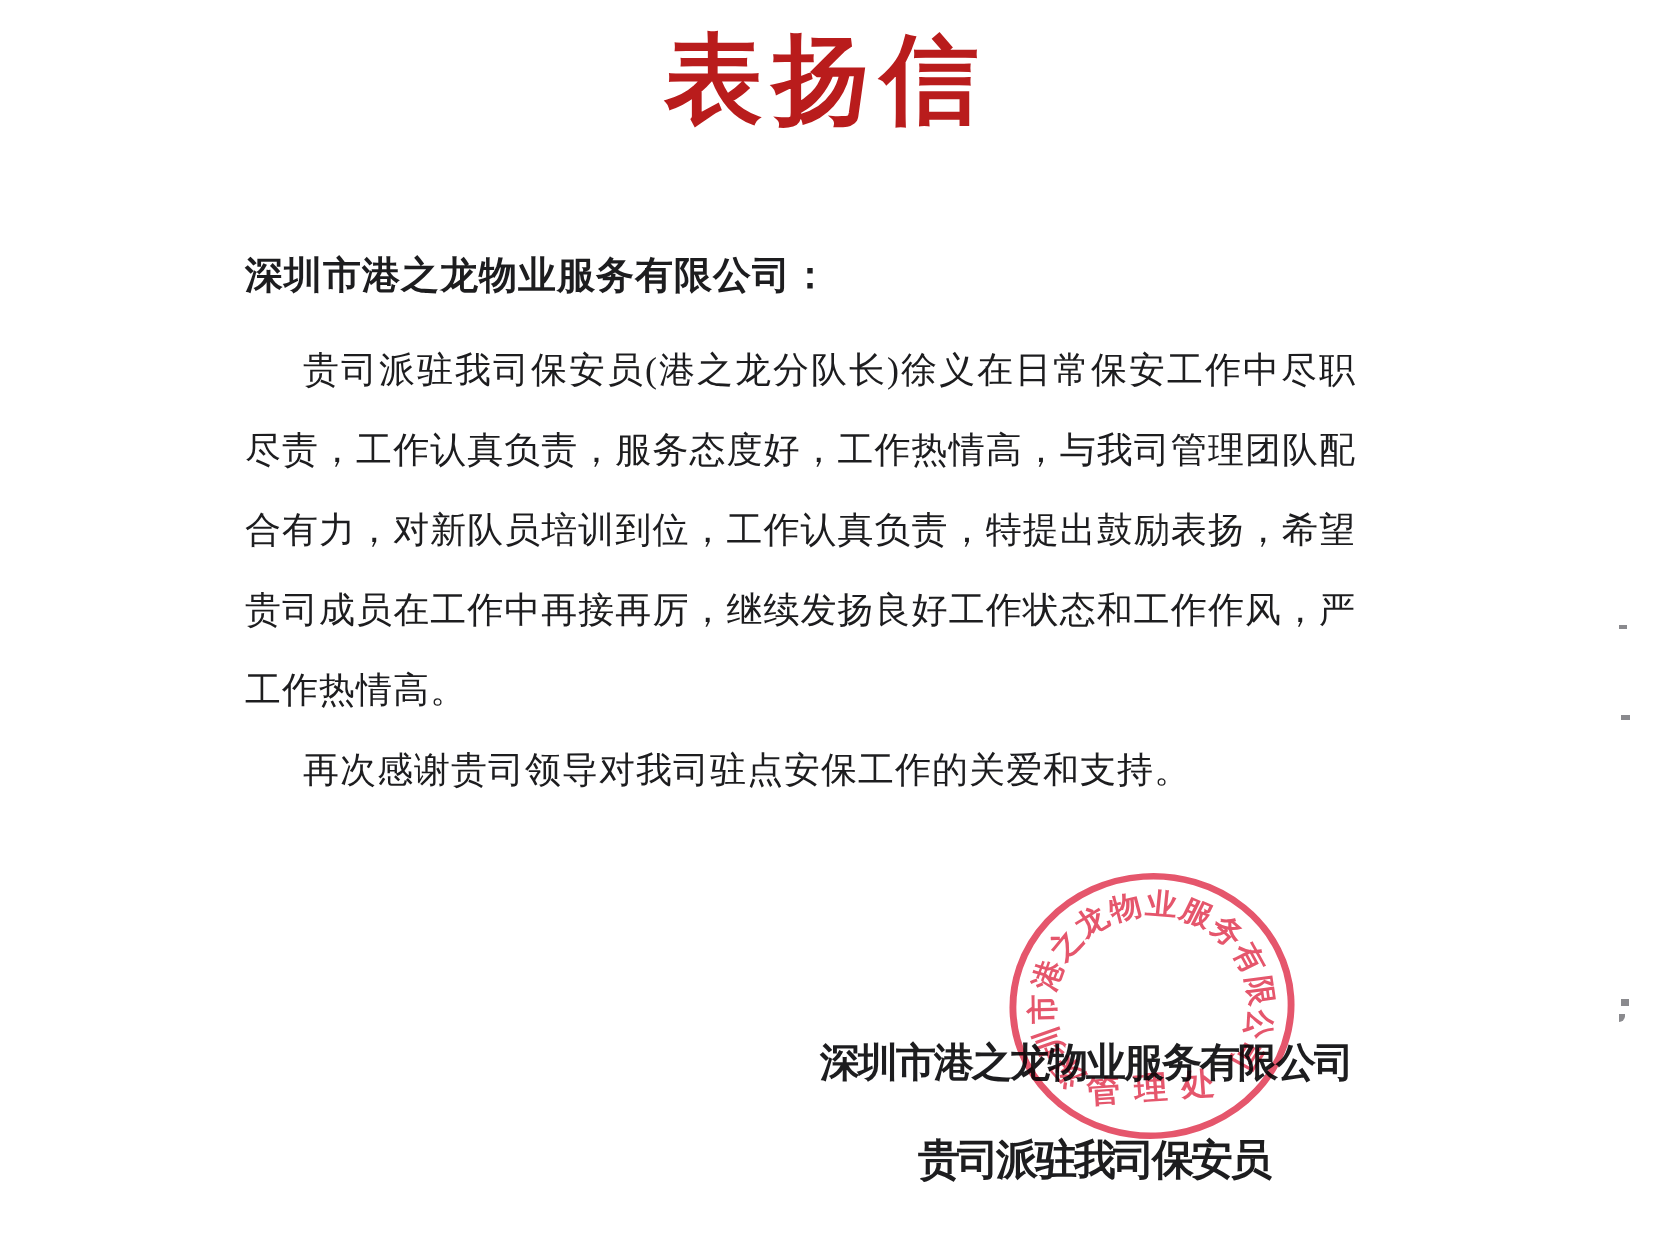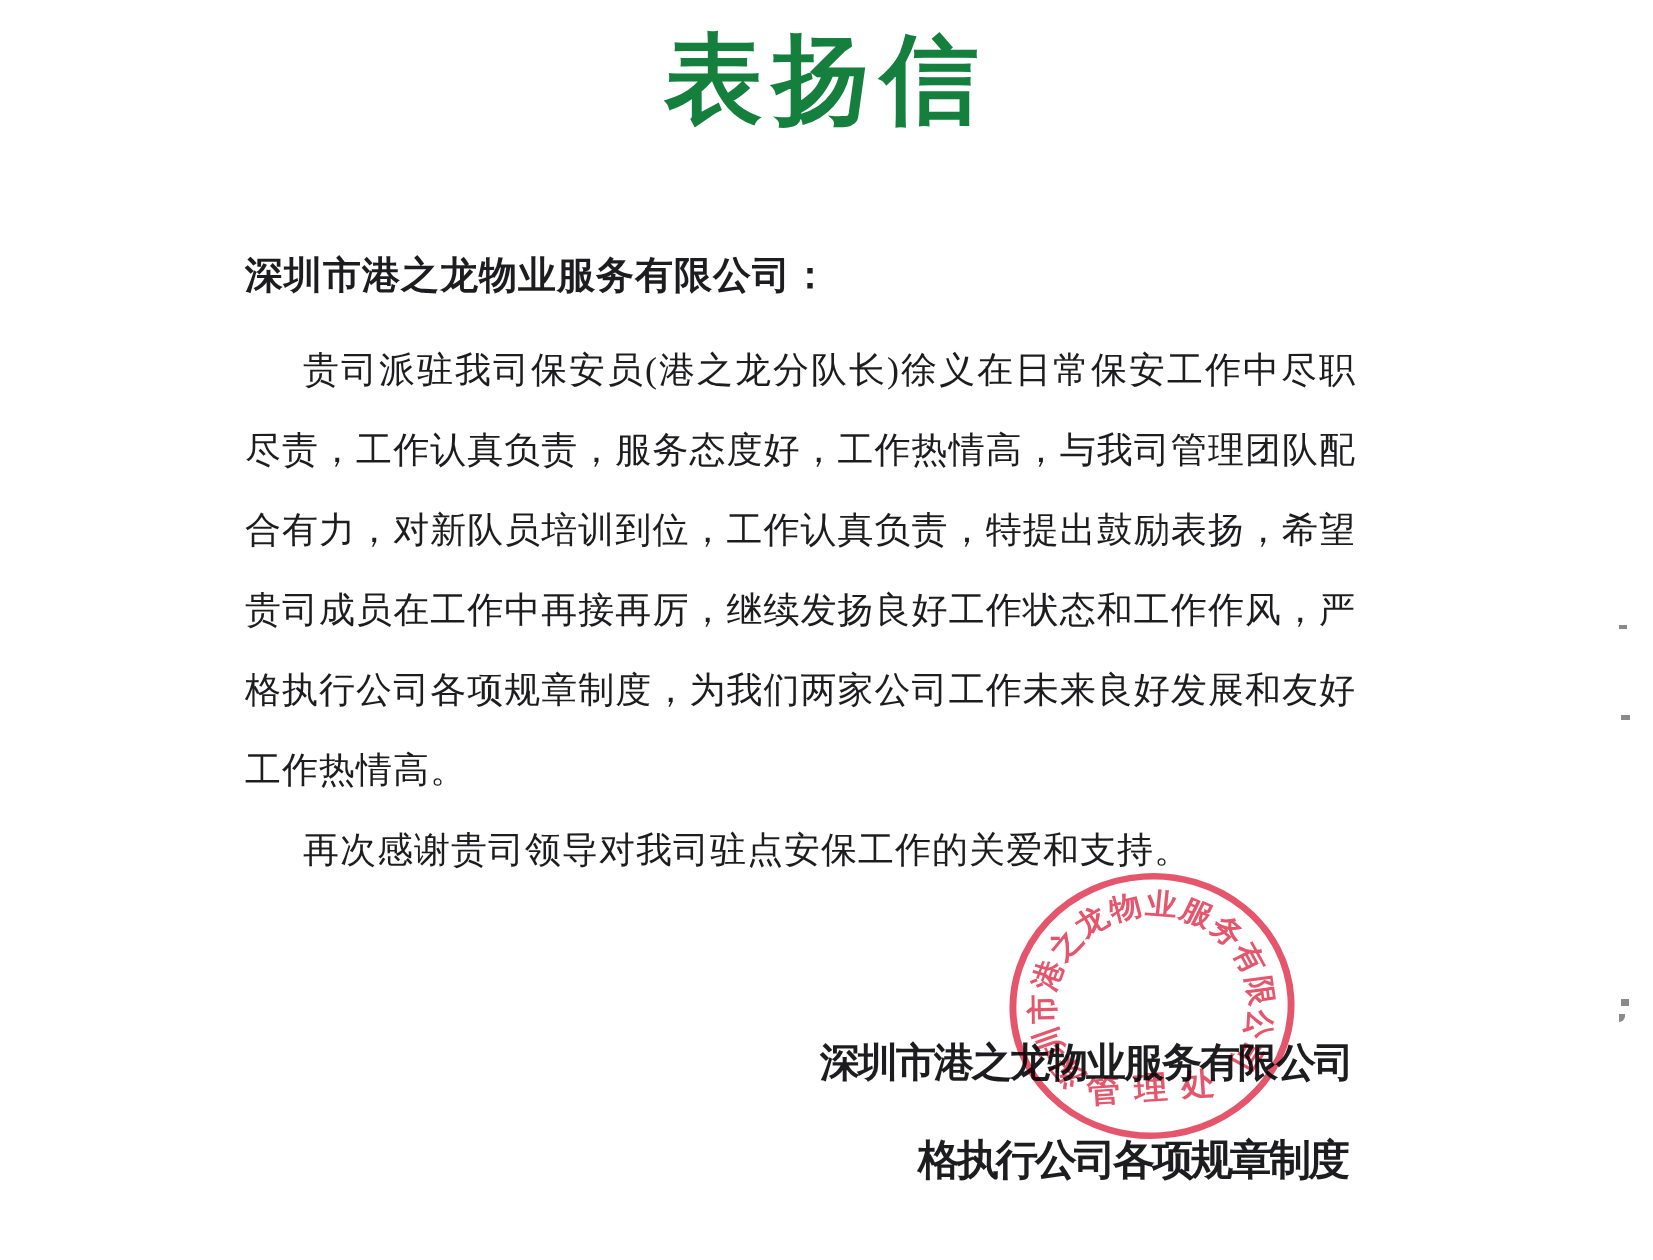--- a/index.html
+++ b/index.html
@@ -18,21 +18,21 @@
   }
   .doc-title {
     position: absolute;
     top: 26px;
     left: 0;
     width: 1653px;
     text-align: center;
     font-size: 98px;
     font-weight: bold;
     letter-spacing: 10px;
-    color: #15803d;
+    color: #b91c1c;
     line-height: 1.12;
   }
   .salutation {
     position: absolute;
     top: 250px;
     left: 245px;
     font-size: 38px;
     letter-spacing: 1px;
     font-weight: 600;
     white-space: nowrap;
@@ -110,28 +110,27 @@
 
   <div class="doc-title">表扬信</div>
 
   <div class="salutation">深圳市港之龙物业服务有限公司：</div>
 
   <div class="body-block">
     <div class="body-line justify indent">贵司派驻我司保安员(港之龙分队长)徐义在日常保安工作中尽职</div>
     <div class="body-line justify">尽责，工作认真负责，服务态度好，工作热情高，与我司管理团队配</div>
     <div class="body-line justify">合有力，对新队员培训到位，工作认真负责，特提出鼓励表扬，希望</div>
     <div class="body-line justify">贵司成员在工作中再接再厉，继续发扬良好工作状态和工作作风，严</div>
-    <div class="body-line justify">格执行公司各项规章制度，为我们两家公司工作未来良好发展和友好</div>
     <div class="body-line">工作热情高。</div>
     <div class="body-line indent">再次感谢贵司领导对我司驻点安保工作的关爱和支持。</div>
   </div>
 
   <div class="signature">深圳市港之龙物业服务有限公司</div>
 
-  <div class="doc-date">格执行公司各项规章制度</div>
+  <div class="doc-date">贵司派驻我司保安员</div>
 
   <svg class="stamp" viewBox="0 0 300 300" preserveAspectRatio="none">
     <circle cx="150" cy="150" r="141" fill="none" stroke-width="7" stroke="#e23e58"></circle>
     <path id="sealArc" d="M 79.3 220.7 A 100 100 0 1 1 214.3 226.6" fill="none"></path>
     <text font-size="32" font-weight="bold" letter-spacing="1.5" fill="#e23e58">
       <textPath href="#sealArc">深圳市港之龙物业服务有限公司</textPath>
     </text>
     <text x="150" y="250" text-anchor="middle" font-size="34" font-weight="bold" letter-spacing="14" fill="#e23e58">管理处</text>
   </svg>
 

